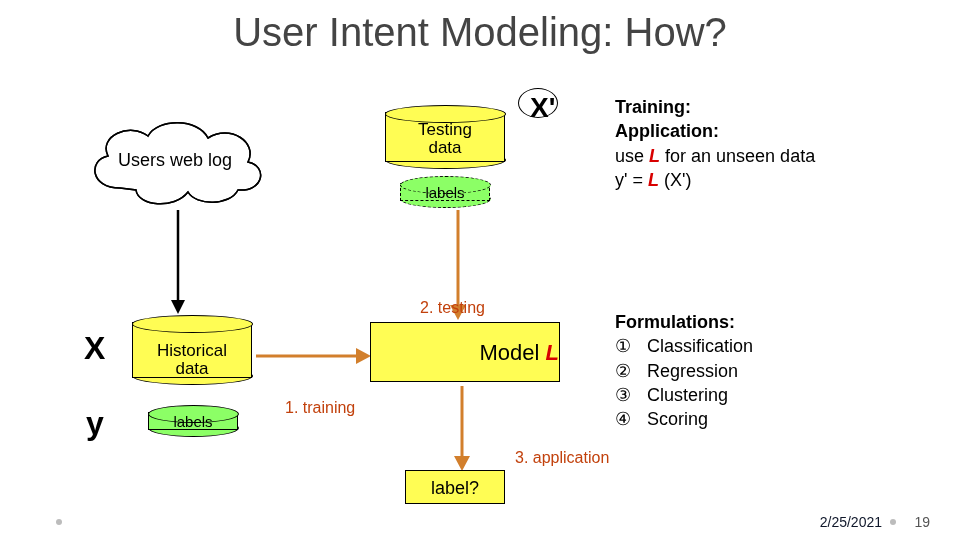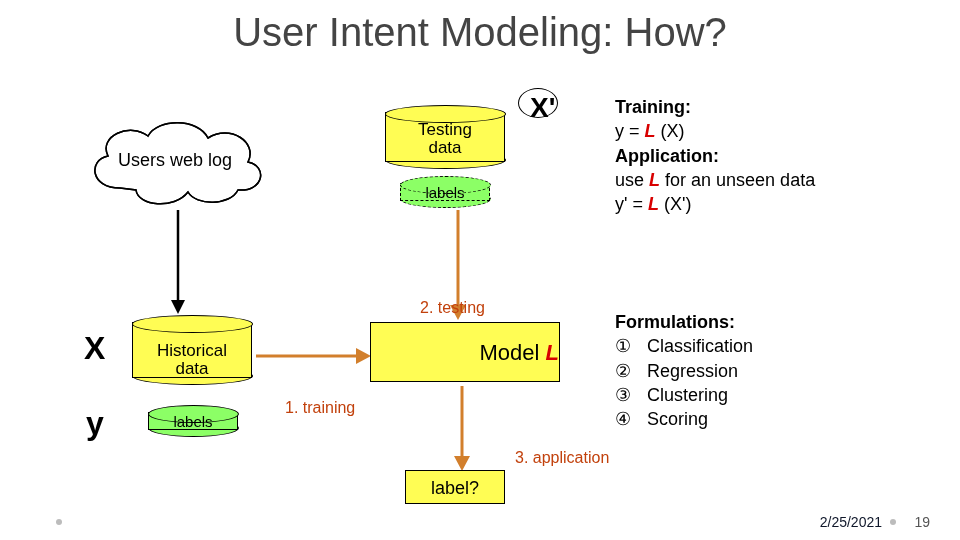--- a/index.html
+++ b/index.html
@@ -212,23 +212,20 @@
 <div class="arrow" style="left:448px; top:210px;">
   <svg width="20" height="110">
     <line x1="10" y1="0" x2="10" y2="95" stroke="#d27f2c" stroke-width="3"></line>
     <polygon points="2,95 18,95 10,110" fill="#d27f2c"></polygon>
   </svg>
 </div>
 <div class="flow-label fl-testing">2. testing</div>
 
 <div class="panel panel-training">
   <div><b>Training:</b></div>
-  <div>
-    <span>y = </span><span class="red bolditalic">L</span><span> (X)</span>
-  </div>
   <div><b>Application:</b></div>
   <div>
     <span>use </span><span class="red bolditalic">L</span><span> for an unseen data</span>
   </div>
   <div>
     <span>y' = </span><span class="red bolditalic">L</span><span> (X')</span>
   </div>
 </div>
 
 <div class="bigvar x-train">X</div>

